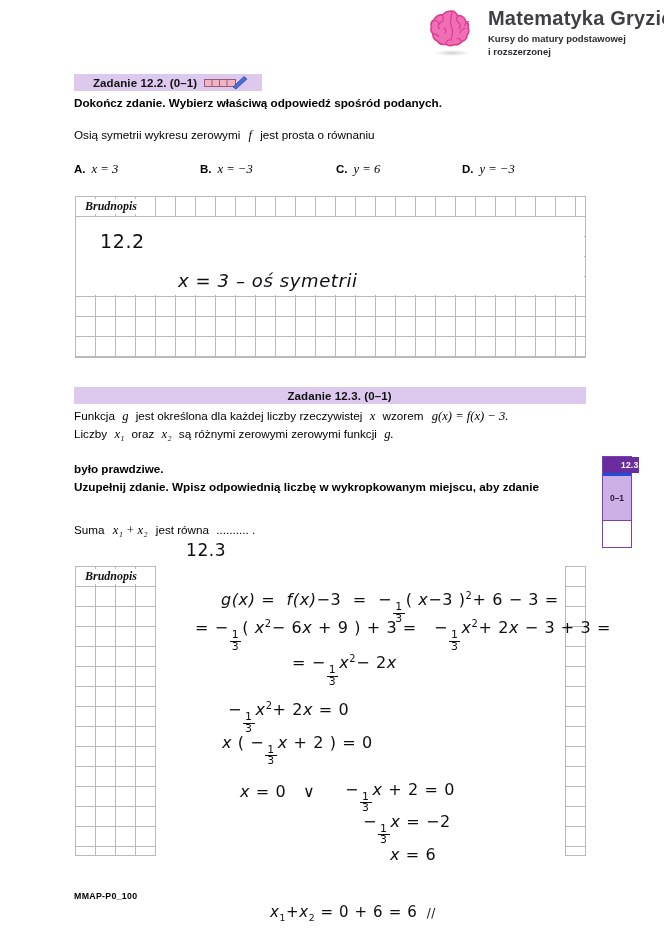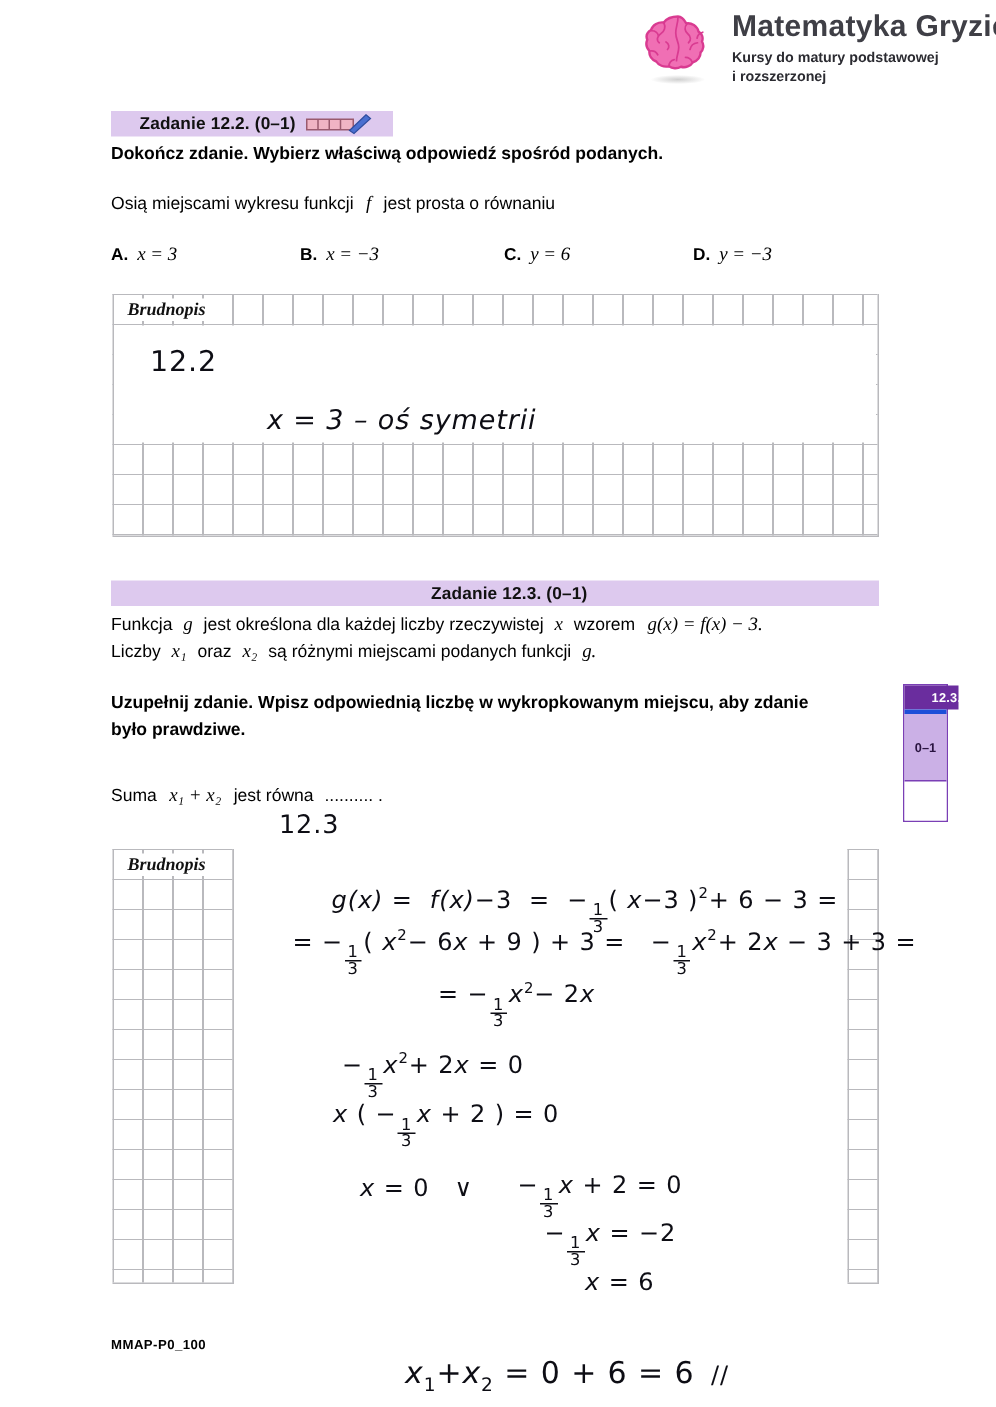--- a/index.html
+++ b/index.html
@@ -233,21 +233,21 @@
       <line x1="15.5" y1="3.5" x2="15.5" y2="10.5" stroke="#9a5a6e" stroke-width="1"></line>
       <line x1="23" y1="3.5" x2="23" y2="10.5" stroke="#9a5a6e" stroke-width="1"></line>
       <path d="M29 11 L40 0.5 L43 3 L32 13 Z" fill="#4a6fd0" stroke="#2f4d9e" stroke-width=".8"></path>
     </svg>
   </span>
 </div>
 
 <div class="txt bold" style="left:74px; top:94px; width:520px;">Dokończ zdanie. Wybierz właściwą odpowiedź spośród podanych.</div>
 
 <div class="txt" style="left:74px; top:126px; width:520px;">
-  <span>Osią miejscami wykresu funkcji</span>
+  <span>Osią symetrii wykresu zerowymi</span>
   <span class="mi" style="margin:0 5px;">f</span>
   <span>jest prosta o równaniu</span>
 </div>
 
 <div class="options">
   <div class="opt opt-a">
     <span class="opt-letter">A.</span>
     <span class="mi">x = 3</span>
   </div>
   <div class="opt opt-b">
@@ -282,27 +282,27 @@
   <span class="mi" style="margin:0 4px;">x</span>
   <span>wzorem</span>
   <span class="mi" style="margin-left:5px;">g(x) = f(x) − 3.</span>
 </div>
 
 <div class="txt" style="left:74px; top:425px; width:520px;">
   <span>Liczby</span>
   <span class="mi" style="margin:0 4px;">x₁</span>
   <span>oraz</span>
   <span class="mi" style="margin:0 4px;">x₂</span>
-  <span>są różnymi miejscami podanych funkcji</span>
+  <span>są różnymi zerowymi zerowymi funkcji</span>
   <span class="mi" style="margin-left:4px;">g.</span>
 </div>
 
 <div class="txt bold" style="left:74px; top:460px; width:520px;">
+  <div>było prawdziwe.</div>
   <div>Uzupełnij zdanie. Wpisz odpowiednią liczbę w wykropkowanym miejscu, aby zdanie</div>
-  <div>było prawdziwe.</div>
 </div>
 
 <div class="txt" style="left:74px; top:521px; width:400px;">
   <span>Suma</span>
   <span class="mi" style="margin:0 5px;">x₁ + x₂</span>
   <span>jest równa</span>
   <span style="margin-left:4px;">.......... .</span>
 </div>
 
 <div class="score-box">
@@ -371,17 +371,17 @@
   −<span class="frac">
       <span class="num">1</span>
       <span class="den">3</span>
     </span><span class="hw-i">x</span> = −2
 </div>
 
 <div class="hw" style="left:390px; top:845px; font-size:16px;">
   <span class="hw-i">x</span> = 6
 </div>
 
-<div class="hw" style="left:270px; top:903px; font-size:20px;">
+<div class="hw" style="left:270px; top:903px; font-size:15px;">
   <span class="hw-i">x</span><span class="sb">1</span>+<span class="hw-i">x</span><span class="sb">2</span> = 0 + 6 = 6 <span style="font-size:.8em; margin-left:4px;">//</span>
 </div>
 
 <div class="footer">MMAP-P0_100</div>
 
 </body></html>

